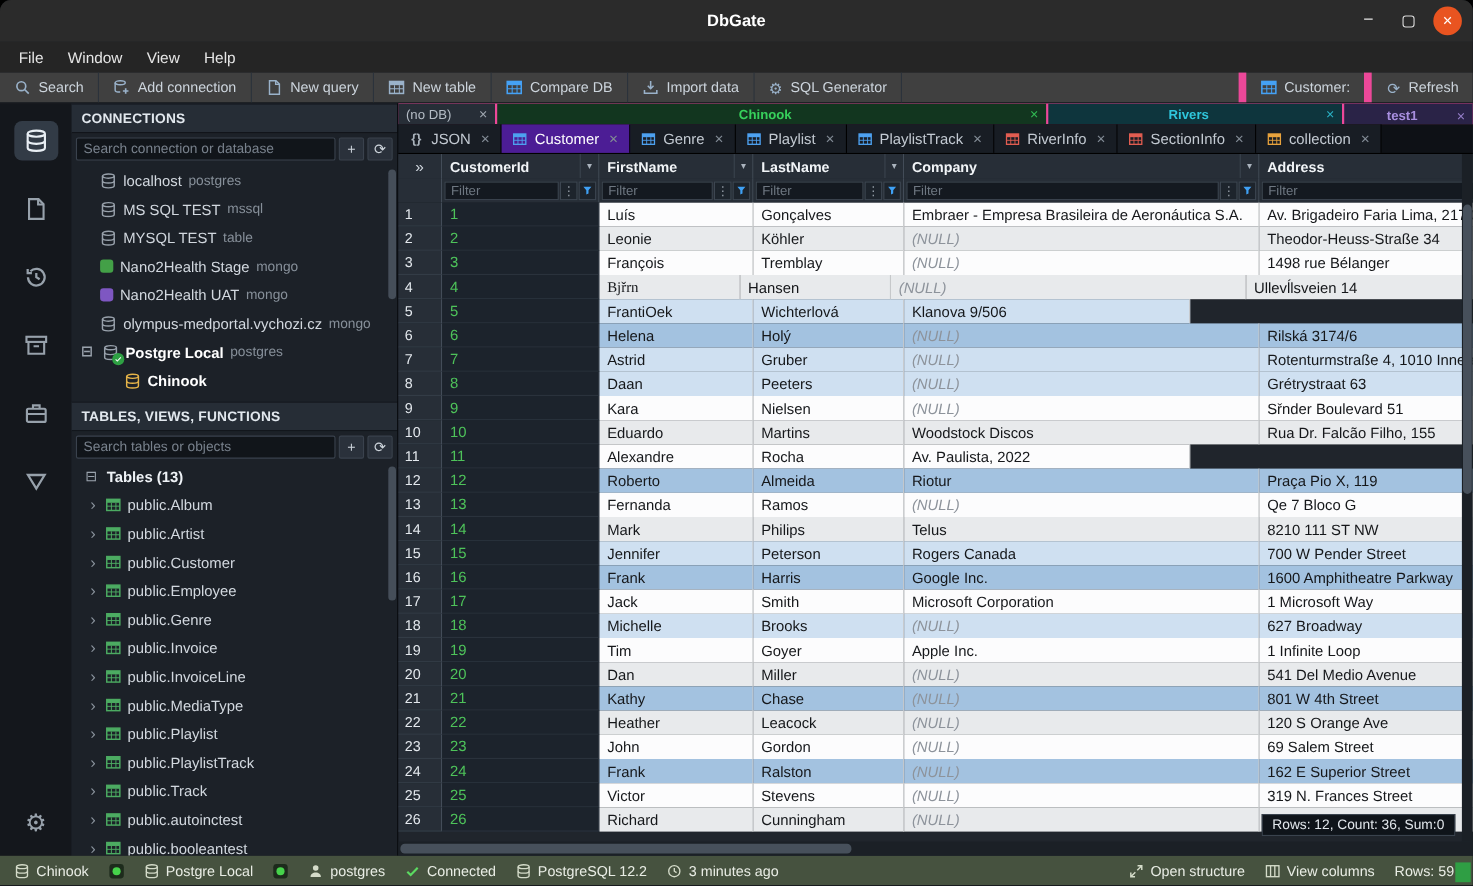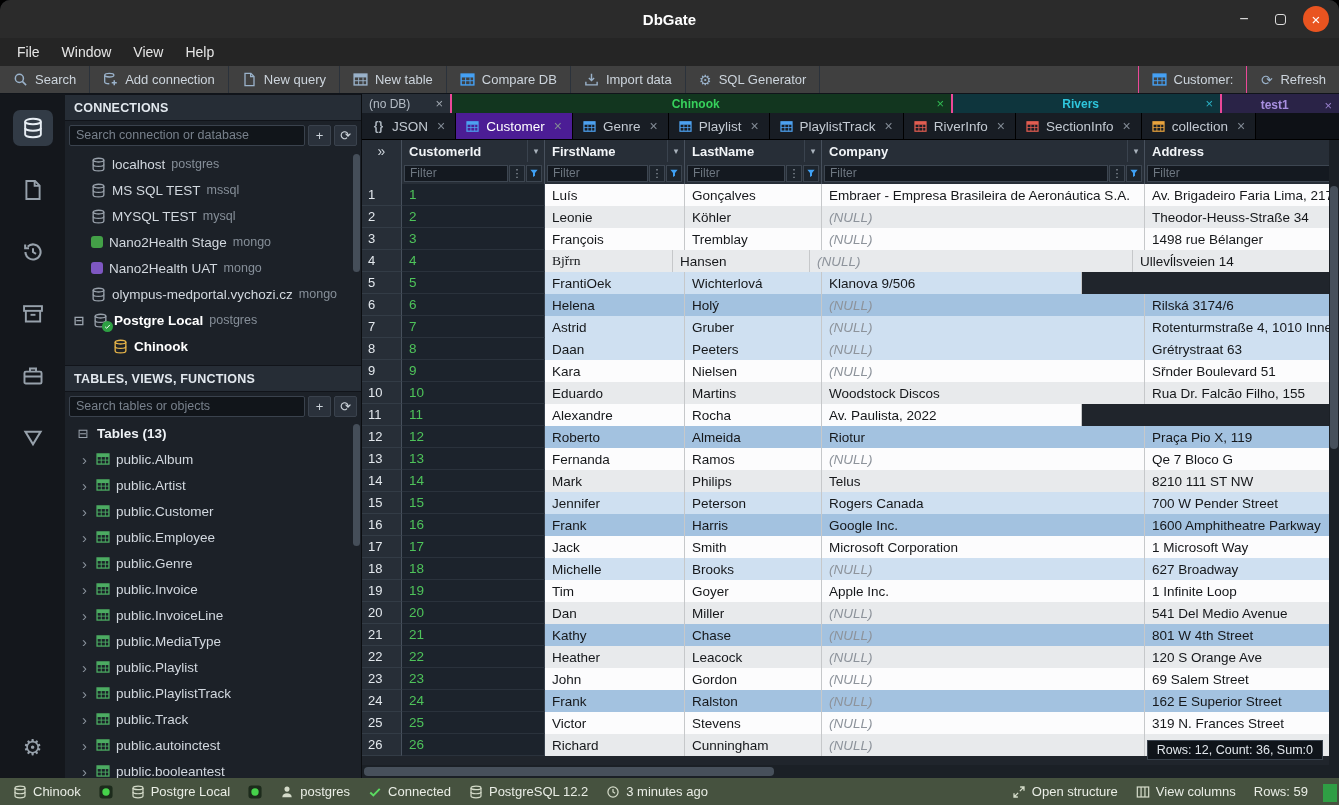--- a/index.html
+++ b/index.html
@@ -13,21 +13,21 @@
 .wc{width:26px;height:26px;display:flex;align-items:center;justify-content:center;color:#dcdcdc;font-size:16px;border-radius:50%;}
 .wc .maxbox{width:11px;height:11px;border:1.5px solid #dcdcdc;border-radius:3px;}
 .wc.close{background:#e95420;color:#fff;font-size:15px;}
 
 .menubar{flex:0 0 28px;background:#252525;display:flex;align-items:center;padding-left:6px;}
 .menu-item{color:#e6e6e6;font-size:14px;padding:0 11px;height:100%;display:flex;align-items:center;}
 
 .toolbar{flex:0 0 28px;background:#404040;display:flex;align-items:stretch;border-bottom:1px solid #10141a;}
 .tb{display:flex;align-items:center;gap:7px;padding:0 13px;color:#ccd4dc;font-size:13px;border-right:1px solid #2b323b;white-space:nowrap;}
 .toolbar .tb-right{margin-left:auto;display:flex;}
-.toolbar .tb-right .tb{border-right:none;border-left:1px solid #ec4899;}
+.toolbar .tb-right .tb{border-right:none;border-left:7px solid #ec4899;}
 .icn{display:inline-flex;width:15px;height:15px;align-items:center;justify-content:center;flex:none;line-height:1;}
 .icn svg{width:100%;height:100%;display:block;}
 .icn.text{width:auto;min-width:13px;font-size:14px;}
 
 .main{flex:1;display:flex;min-height:0;}
 .iconbar{flex:0 0 65px;background:#14171c;display:flex;flex-direction:column;align-items:center;padding-top:16px;gap:26px;}
 .ib{width:40px;height:36px;display:flex;align-items:center;justify-content:center;color:#97a1ab;}
 .ib .icn{width:22px;height:22px;}
 .ib .icn.text{font-size:22px;}
 .ib.active{background:#323b46;border-radius:7px;color:#e8eef4;}
@@ -101,21 +101,21 @@
 .vscroll{position:absolute;top:0;right:0;bottom:13px;width:10px;background:#1b2026;z-index:4;}
 .vthumb{position:absolute;top:46px;left:1px;width:8px;height:42%;background:#47505b;border-radius:4px;}
 .hscroll{flex:0 0 13px;background:#1b2026;position:relative;z-index:3;}
 .hthumb{position:absolute;top:2px;left:2px;height:9px;width:42%;background:#47505b;border-radius:4px;}
 .overlay{position:absolute;right:16px;bottom:18px;background:#0f141a;border:1px solid #3a434e;color:#e2e7ec;font-size:12.5px;padding:2px 9px;z-index:6;white-space:nowrap;}
 
 .statusbar{flex:0 0 27px;background:#46523f;display:flex;align-items:center;padding-left:4px;color:#e9ede5;font-size:13px;position:relative;}
 .sb{display:flex;align-items:center;gap:6px;padding:0 9px;white-space:nowrap;}
 .sb .icn{width:14px;height:14px;color:#d4dbc9;}
 .sb.connected .icn{color:#5bdb61;}
-.statusbar .sb-right{margin-left:auto;display:flex;align-items:center;padding-right:22px;}
+.statusbar .sb-right{margin-left:auto;display:flex;align-items:center;padding-right:8px;}
 .corner-grip{position:absolute;right:2px;bottom:3px;width:14px;height:18px;background:#2f9e44;}
 </style>
 </head>
 <body>
 
 <div class="window">
 
   <div class="titlebar">
     <div class="title">DbGate</div>
     <div class="win-controls">
@@ -308,21 +308,21 @@
           </div>
           <div class="tree-item">
             <span class="dbicn">
               <svg viewBox="0 0 16 16" fill="none" stroke="currentColor" stroke-width="1.4">
                 <ellipse cx="8" cy="3.3" rx="5.7" ry="2"></ellipse>
                 <path d="M2.3 3.3v4.7c0 1.1 2.55 2 5.7 2s5.7-.9 5.7-2V3.3"></path>
                 <path d="M2.3 8v4.7c0 1.1 2.55 2 5.7 2s5.7-.9 5.7-2V8"></path>
               </svg>
             </span>
             <span>MYSQL TEST</span>
-            <span class="eng">mysql</span>
+            <span class="eng">table</span>
           </div>
           <div class="tree-item">
             <span class="badge" style="background: rgb(67, 160, 71);"></span>
             <span>Nano2Health Stage</span>
             <span class="eng">mongo</span>
           </div>
           <div class="tree-item">
             <span class="badge" style="background: rgb(126, 87, 194);"></span>
             <span>Nano2Health UAT</span>
             <span class="eng">mongo</span>

